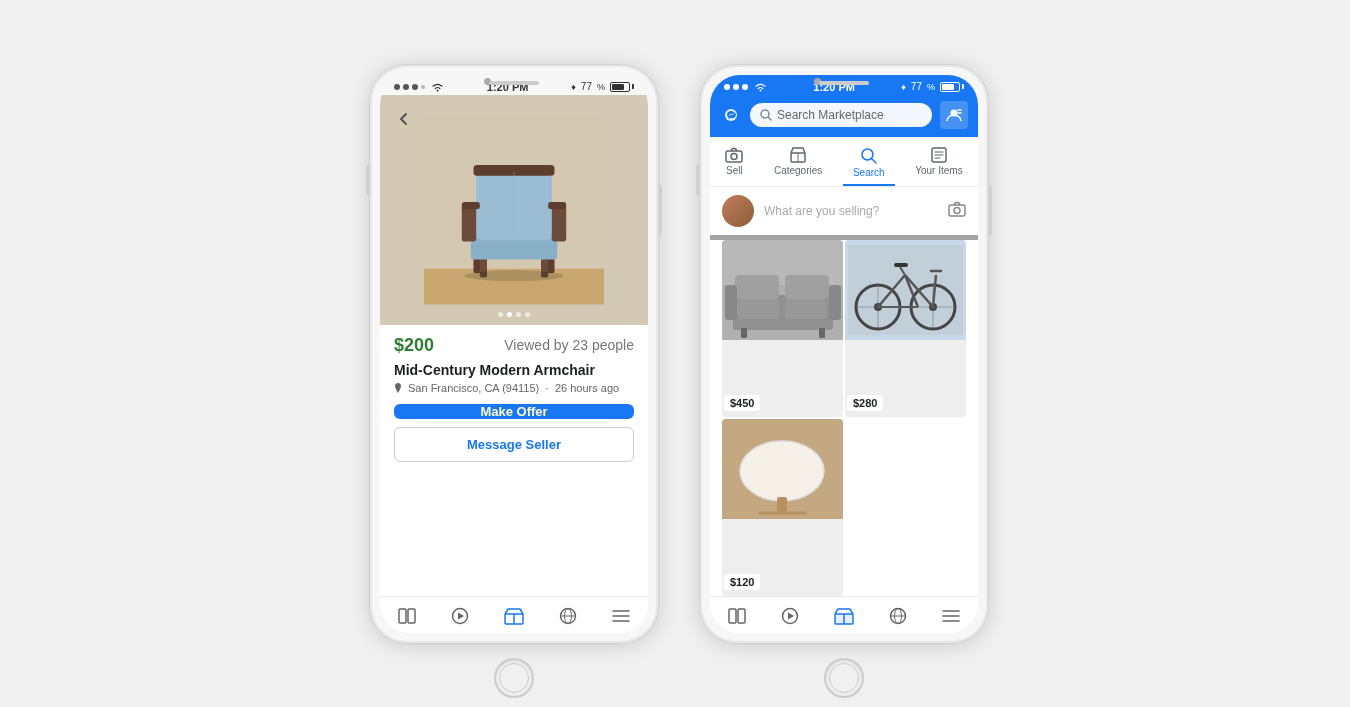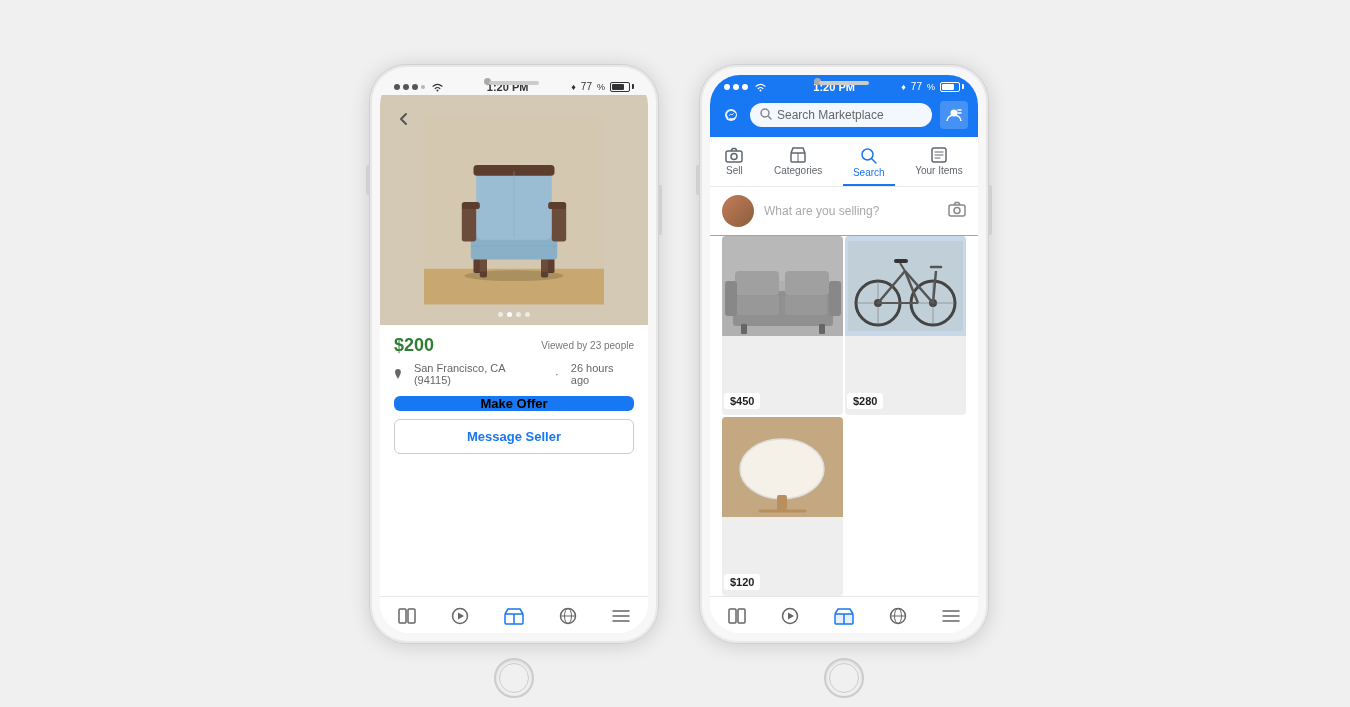--- a/index.html
+++ b/index.html
@@ -237,21 +237,21 @@
     }
 
     .product-price {
       color: #2e7d32;
       font-size: 18px;
       font-weight: 600;
     }
 
     .product-views {
       color: #777;
-      font-size: 10px;
+      font-size: 14px;
     }
 
     .price-row {
       display: flex;
       justify-content: space-between;
       align-items: center;
       margin-bottom: 6px;
     }
 
     .product-title {
@@ -259,35 +259,35 @@
       font-weight: 700;
       color: #1c1e21;
       margin-bottom: 4px;
     }
 
     .product-location {
       font-size: 11px;
       color: #666;
       display: flex;
       align-items: center;
-      gap: 12px;
+      gap: 6px;
       margin-bottom: 8px;
     }
 
     .product-description {
       font-size: 11px;
       color: #444;
       line-height: 1.5;
       margin-bottom: 10px;
     }
 
     .btn-make-offer {
       width: 100%;
       background: #1877f2;
-      color: #000000;
+      color: #fef9c3;
       border: none;
       border-radius: 6px;
       font-size: 13px;
       font-weight: 600;
       margin-bottom: 8px;
       cursor: pointer;
       text-align: center;
     }
 
     .btn-message-seller {
@@ -344,20 +344,21 @@
       display: flex;
       align-items: center;
       gap: 8px;
     }
 
     .mp-search-bar {
       flex: 1;
       background: rgba(255,255,255,0.95);
       border-radius: 20px;
       display: flex;
+      align-items: center;
       padding: 5px 10px;
       gap: 5px;
     }
 
     .mp-search-text {
       font-size: 12px;
       color: #666;
     }
 
     .mp-profile-btn {
@@ -392,21 +393,21 @@
 
     .mp-tab.active {
       color: #1877f2;
       border-bottom: 2px solid #1877f2;
     }
 
     .mp-sell-prompt {
       display: flex;
       align-items: center;
       padding: 8px 12px;
-      border-bottom: 1px solid #a3a3a3;
+      border-bottom: 5px solid #a3a3a3;
       gap: 10px;
       flex-shrink: 0;
     }
 
     .mp-avatar {
       width: 32px;
       height: 32px;
       border-radius: 50%;
       overflow: hidden;
       flex-shrink: 0;
@@ -644,20 +645,21 @@
             <div class="image-dot"></div>
             <div class="image-dot"></div>
           </div>
         </div>
 
         <div class="product-details">
           <div class="price-row">
             <span class="product-price">$200</span>
             <span class="product-views">Viewed by 23 people</span>
           </div>
+          <div class="product-title">Mid-Century Modern Armchair</div>
           <div class="product-location">
             <svg width="8" height="10" viewBox="0 0 8 10">
               <path d="M4 0C2.3 0 1 1.3 1 3c0 2 3 7 3 7s3-5 3-7c0-1.7-1.3-3-3-3z" fill="#666"></path>
             </svg>
             <span>San Francisco, CA (94115)</span>
             <span>·</span>
             <span>26 hours ago</span>
           </div>
           <button class="btn-make-offer">Make Offer</button>
           <button class="btn-message-seller">Message Seller</button>

